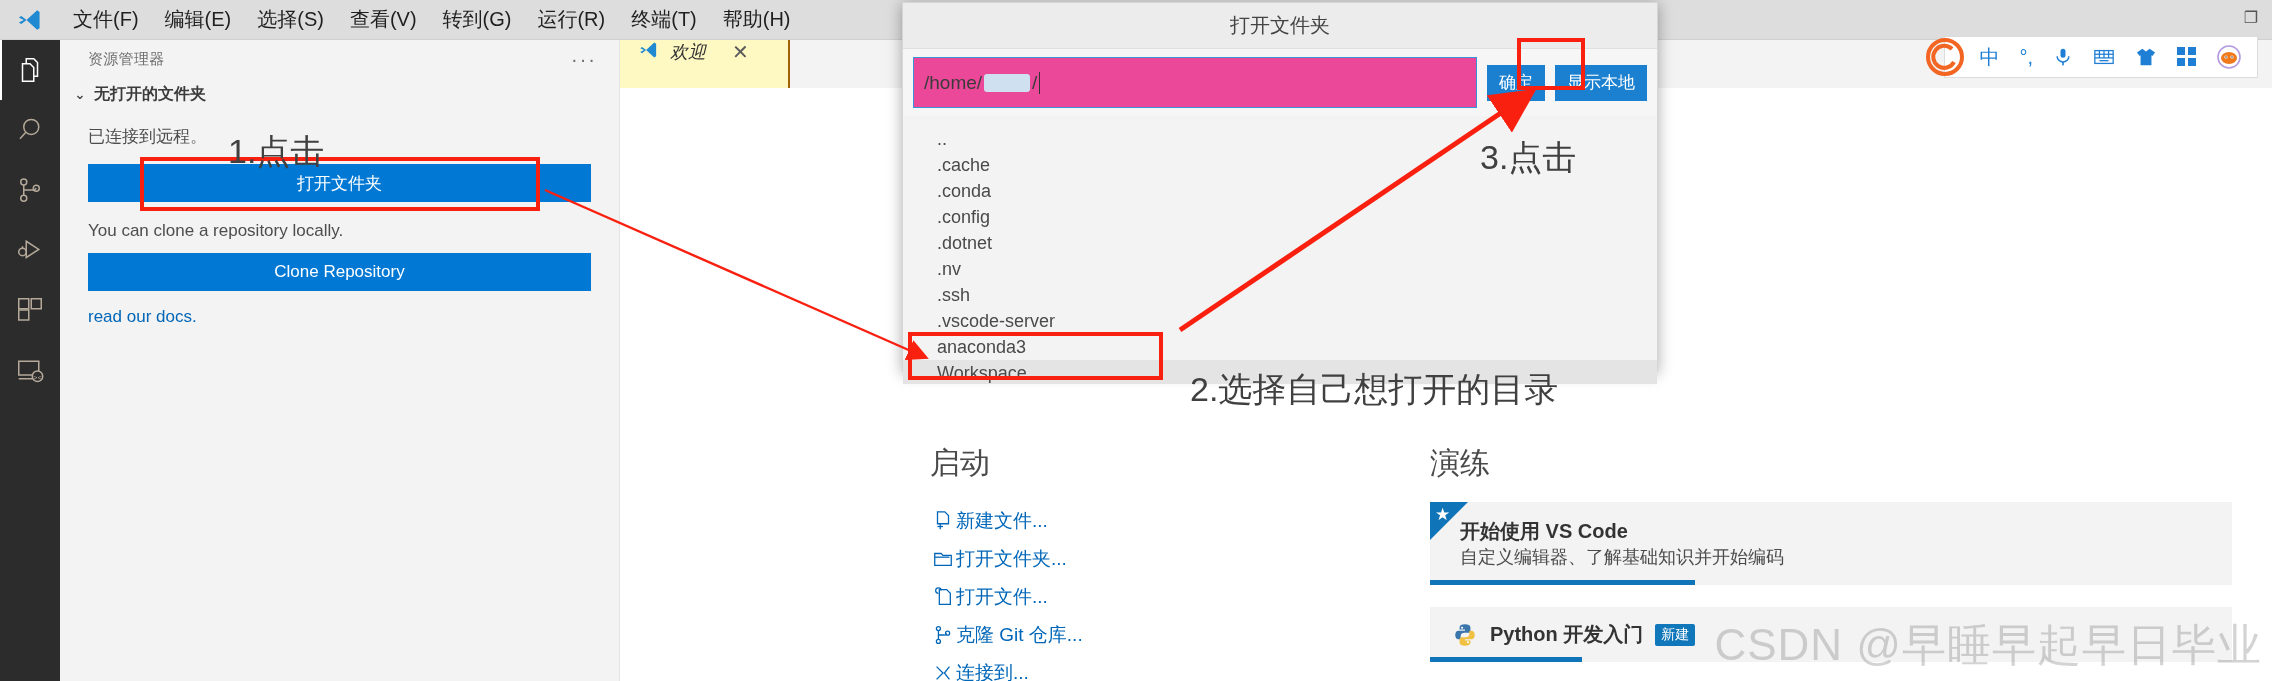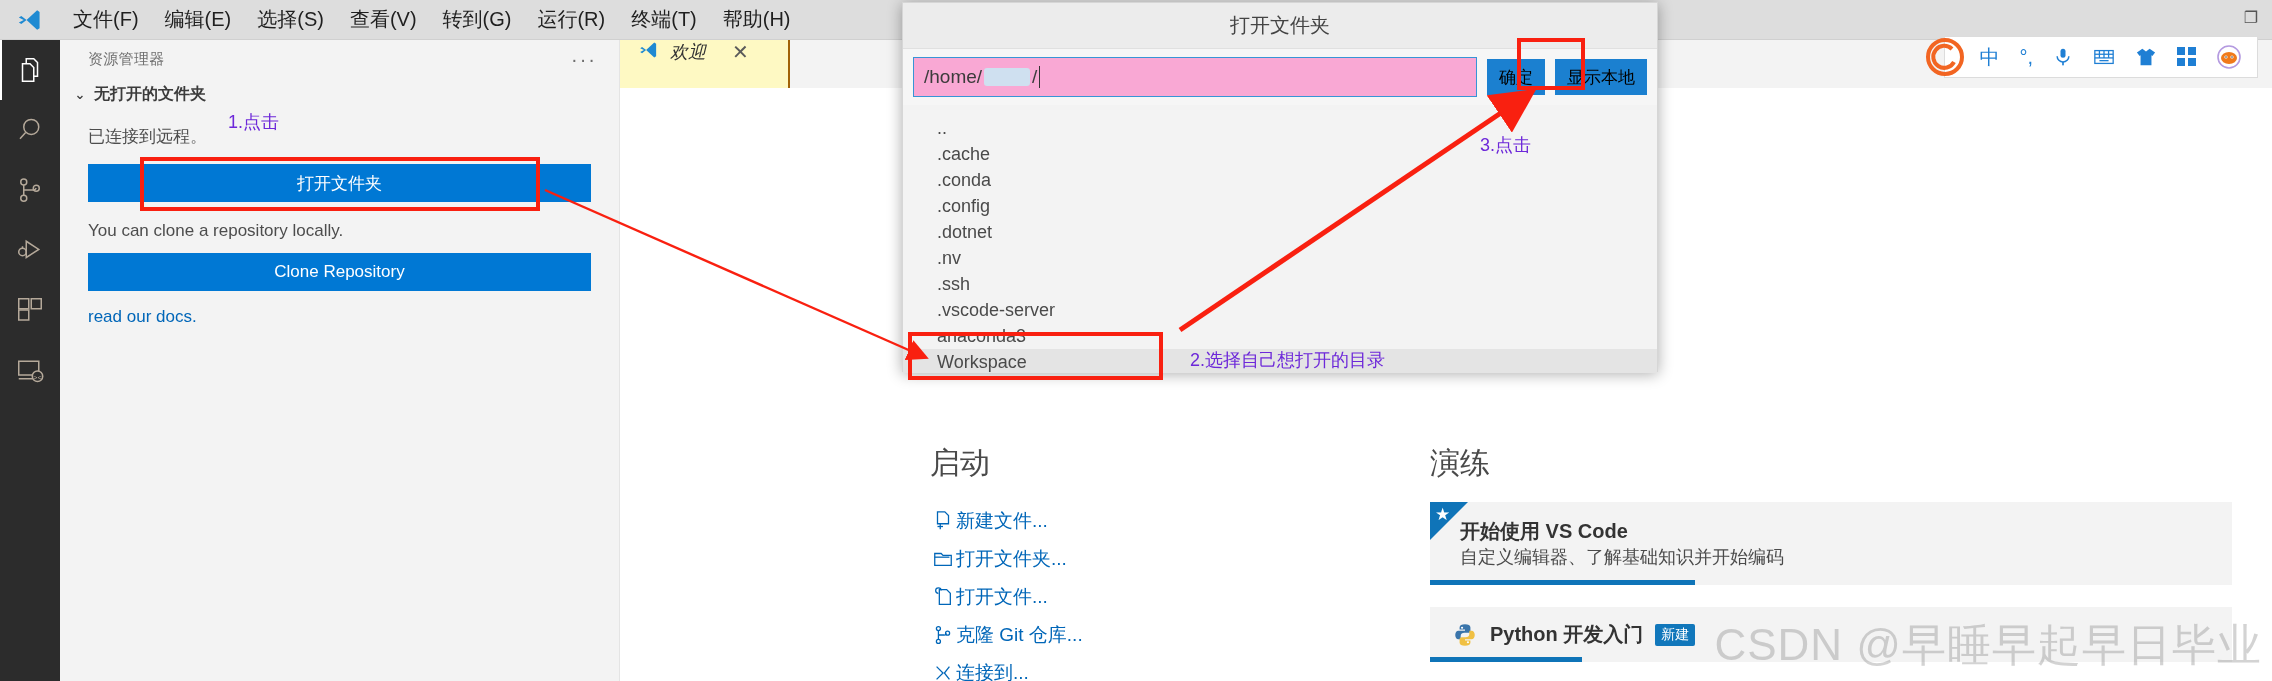--- a/index.html
+++ b/index.html
@@ -109,36 +109,36 @@
     position: absolute; left: 902px; top: 2px; width: 756px; height: 370px;
     background: #f3f3f3; box-shadow: 0 2px 14px rgba(0,0,0,.33);
     border: 1px solid #d6d6d6;
   }
   .dlg-title {
     height: 46px; display: flex; align-items: center; justify-content: center;
     background: #ececec; font-size: 20px; color: #444; border-bottom: 1px solid #e0e0e0;
   }
   .dlg-row { display: flex; align-items: center; padding: 8px 10px 8px 10px; gap: 10px; background:#f6f6f6; }
   .dlg-input {
-    flex: 1; height: 40px; border: 1px solid #3794d6; background: #f9a8d4;
+    flex: 1; height: 51px; border: 1px solid #3794d6; background: #ec4899;
     font-size: 19px; color: #3b3b3b; padding: 0 10px; font-family: inherit;
     display: flex; align-items: center;
   }
   .redact { display:inline-block; width: 46px; height: 18px; background:#cfe0f0; border-radius: 3px; margin: 0 2px; vertical-align: middle;}
   .caret { display:inline-block; width:1px; height:22px; background:#333; margin-left:2px; vertical-align:middle;}
   .dlg-btn {
-    background: #1b80d0; color: #000000; border: none; height: 36px; padding: 0 12px;
+    background: #1b80d0; color: #ffffff; border: none; height: 36px; padding: 0 12px;
     font-size: 17px; font-family: inherit; cursor: pointer;
   }
   .dlg-list { padding: 10px 0 0 0; height: 268px; overflow: hidden; background:#f3f3f3;}
   .dlg-li { height: 26px; display: flex; align-items: center; padding-left: 34px; font-size: 18px; color: #4a4a4a; }
   .dlg-li.sel { background: #e4e4e4; }
 
   
-  .ann { position: absolute; color: #6d28d9; font-size: 18px; font-weight: normal; white-space: nowrap; }
+  .ann { position: absolute; color: #404040; font-size: 34px; font-weight: normal; white-space: nowrap; margin-top: 19px; }
   .redbox { position: absolute; border: 4px solid #f92010; pointer-events: none; }
   svg.arrows { position: absolute; left:0; top:0; width: 2272px; height: 681px; pointer-events: none; }
 
   
   .ime {
     position: absolute; right: 14px; top: 36px; height: 42px; background: #fff;
     border: 1px solid #dcdcdc; display: flex; align-items: center; gap: 20px; padding: 0 16px 0 34px;
   }
   .ime-ico { display:flex; align-items:center; justify-content:center; color:#1f7fd4; font-size: 20px; }
   .ime-logo { position: absolute; left: -20px; top: 0px; width: 40px; height: 40px; }
@@ -443,16 +443,16 @@
       <marker id="ah" markerWidth="9" markerHeight="9" refX="5" refY="4.5" orient="auto">
         <path d="M0,0 L9,4.5 L0,9 z" fill="#f92010"></path>
       </marker>
     </defs>
     <line x1="545" y1="190" x2="920" y2="355" stroke="#f92010" stroke-width="2.4" marker-end="url(#ah)"></line>
     <line x1="1180" y1="330" x2="1520" y2="100" stroke="#f92010" stroke-width="5" marker-end="url(#ah)"></line>
   </svg>
 
   <div class="ann" style="left:228px; top:110px;">1.点击</div>
   <div class="ann" style="left:1190px; top:348px;">2.选择自己想打开的目录</div>
-  <div class="ann" style="left:1480px; top:133px;">3.点击</div>
+  <div class="ann" style="left:1480px; top:116px;">3.点击</div>
 
   <div class="watermark">CSDN @早睡早起早日毕业</div>
 </div>
 
 </body></html>

